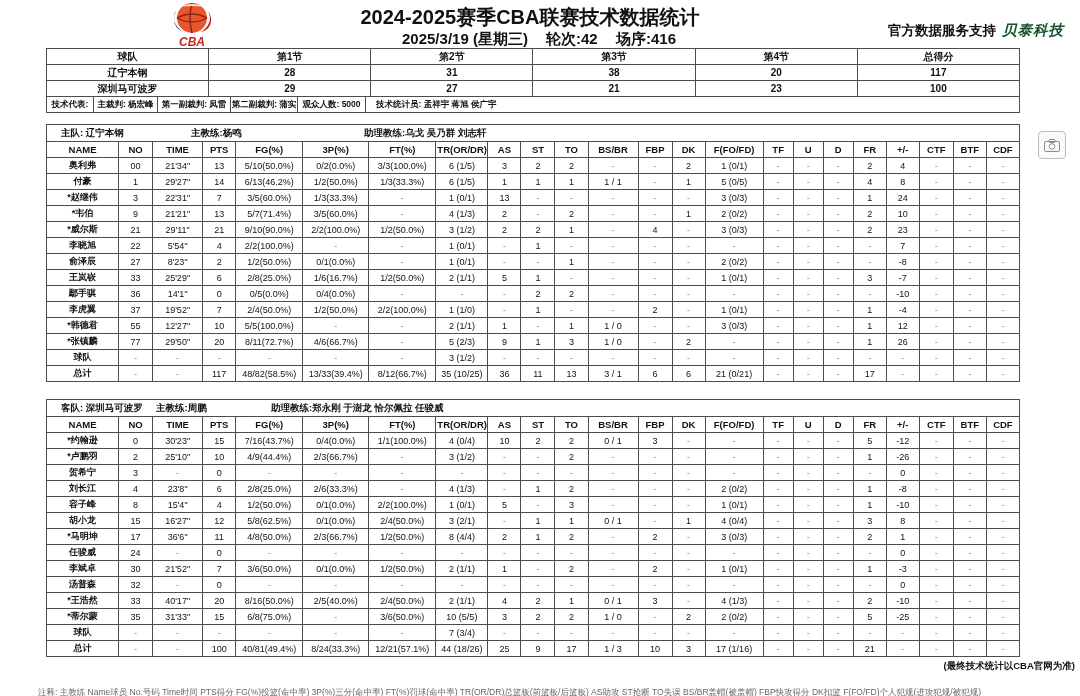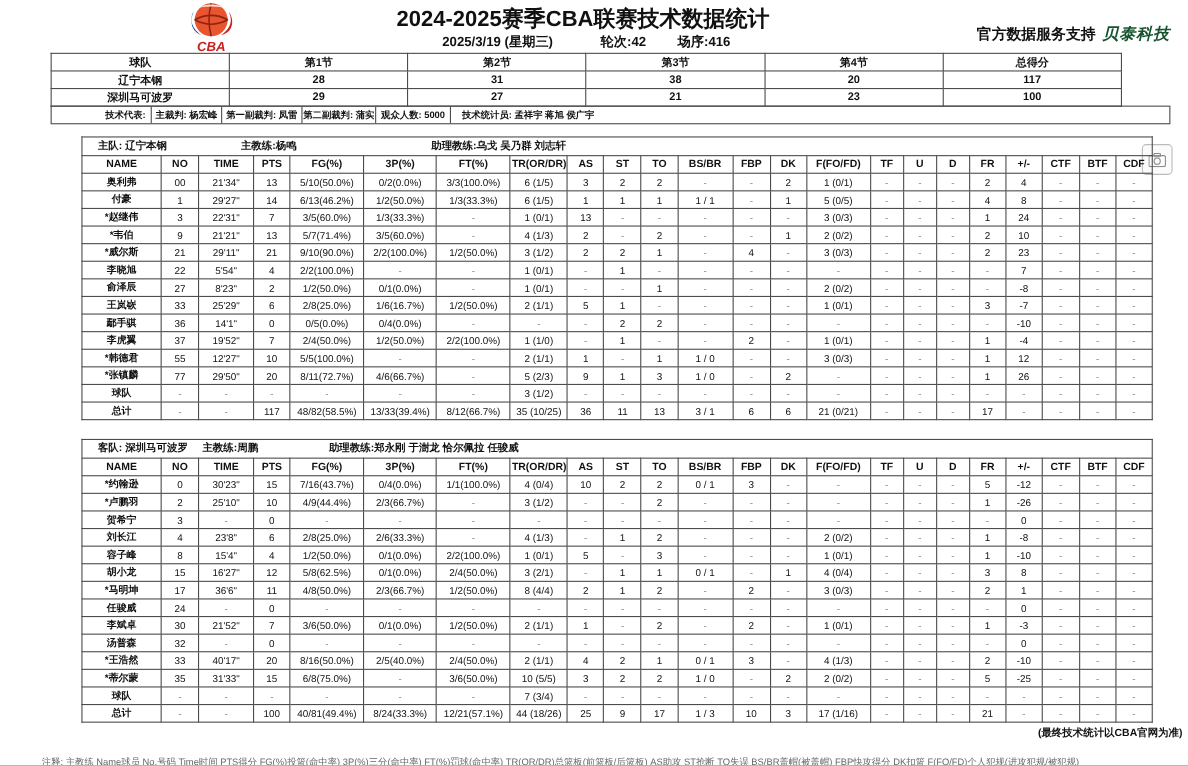--- a/index.html
+++ b/index.html
@@ -2,45 +2,45 @@
 <html><head>
 <meta charset="utf-8">
 <style>
   html,body{margin:0;padding:0;background:#888;}
   .page{position:relative;width:1080px;height:696px;background:#fff;overflow:hidden;
         font-family:"Liberation Sans","DejaVu Sans",sans-serif;color:#111;}
   
   .logo{position:absolute;left:150px;top:1px;width:84px;height:48px;}
   .company{position:absolute;left:264px;top:11px;font-size:18px;font-weight:bold;letter-spacing:2px;}
   .title{position:absolute;left:320px;top:4px;width:420px;text-align:center;font-size:20px;font-weight:bold;}
-  .meta{position:absolute;top:30px;font-size:12px;font-weight:bold;}
+  .meta{position:absolute;top:30px;font-size:15px;font-weight:bold;}
   .meta.date{left:402px;} .meta.round{left:546px;} .meta.game{left:616px;}
   .support{position:absolute;top:21px;right:16px;font-size:13.5px;font-weight:bold;white-space:nowrap;}
   .brand{color:#14532d;font-style:italic;font-size:14.5px;letter-spacing:1px;margin-left:6px;}
   
   table{border-collapse:collapse;table-layout:fixed;width:974px;}
   th,td{border:1px solid #4c4c4c;height:15px;padding:0 1px;text-align:center;
         font-size:9px;white-space:nowrap;overflow:hidden;}
   th{font-weight:bold;font-size:9.5px;}
   td.name{font-weight:bold;}
   td.dash{color:#8a8a8a;}
   
   .score-wrap{position:absolute;left:46px;top:48px;}
   .score-wrap th,.score-wrap td{height:15px;font-size:10px;font-weight:bold;}
   .score-wrap col{width:16.66%;}
   
   .officials{position:absolute;left:46px;top:96px;width:972px;height:15px;border:1px solid #4c4c4c;
-             display:flex;align-items:flex-end;font-size:8.5px;font-weight:bold;padding-left:44px;}
+             display:flex;align-items:flex-end;font-size:8.5px;font-weight:bold;}
   .officials span{display:block;height:100%;line-height:15px;text-align:center;
                   border-right:1px solid #4c4c4c;overflow:hidden;white-space:nowrap;}
   .officials .o0{width:46px;} .officials .o1{width:63px;} .officials .o2{width:72px;}
   .officials .o3{width:66px;} .officials .o4{width:67px;}
   .officials .o5{flex:1;border-right:none;text-align:left;padding-left:10px;}
   
-  .section{position:absolute;left:46px;width:974px;margin-left:28px;}
+  .section{position:absolute;left:46px;width:974px;}
   .section.home{top:124px;} .section.away{top:399px;}
   .team-title{position:relative;height:16px;border:1px solid #4c4c4c;border-bottom:none;
               font-size:9.5px;font-weight:bold;line-height:16px;white-space:nowrap;}
   .team-title .t1{position:absolute;left:14px;}
   .home .t2{position:absolute;left:144px;} .home .t3{position:absolute;left:317px;}
   .away .t2{position:absolute;left:109px;} .away .t3{position:absolute;left:224px;}
   
   col.c-name{width:72px;}col.c-no{width:34px;}col.c-time{width:50px;}col.c-pts{width:33px;}
   col.c-fg{width:67px;}col.c-3p{width:66px;}col.c-ft{width:67px;}col.c-tr{width:52px;}
   col.c-as{width:33px;}col.c-st{width:34px;}col.c-to{width:33px;}col.c-bsbr{width:50px;}

